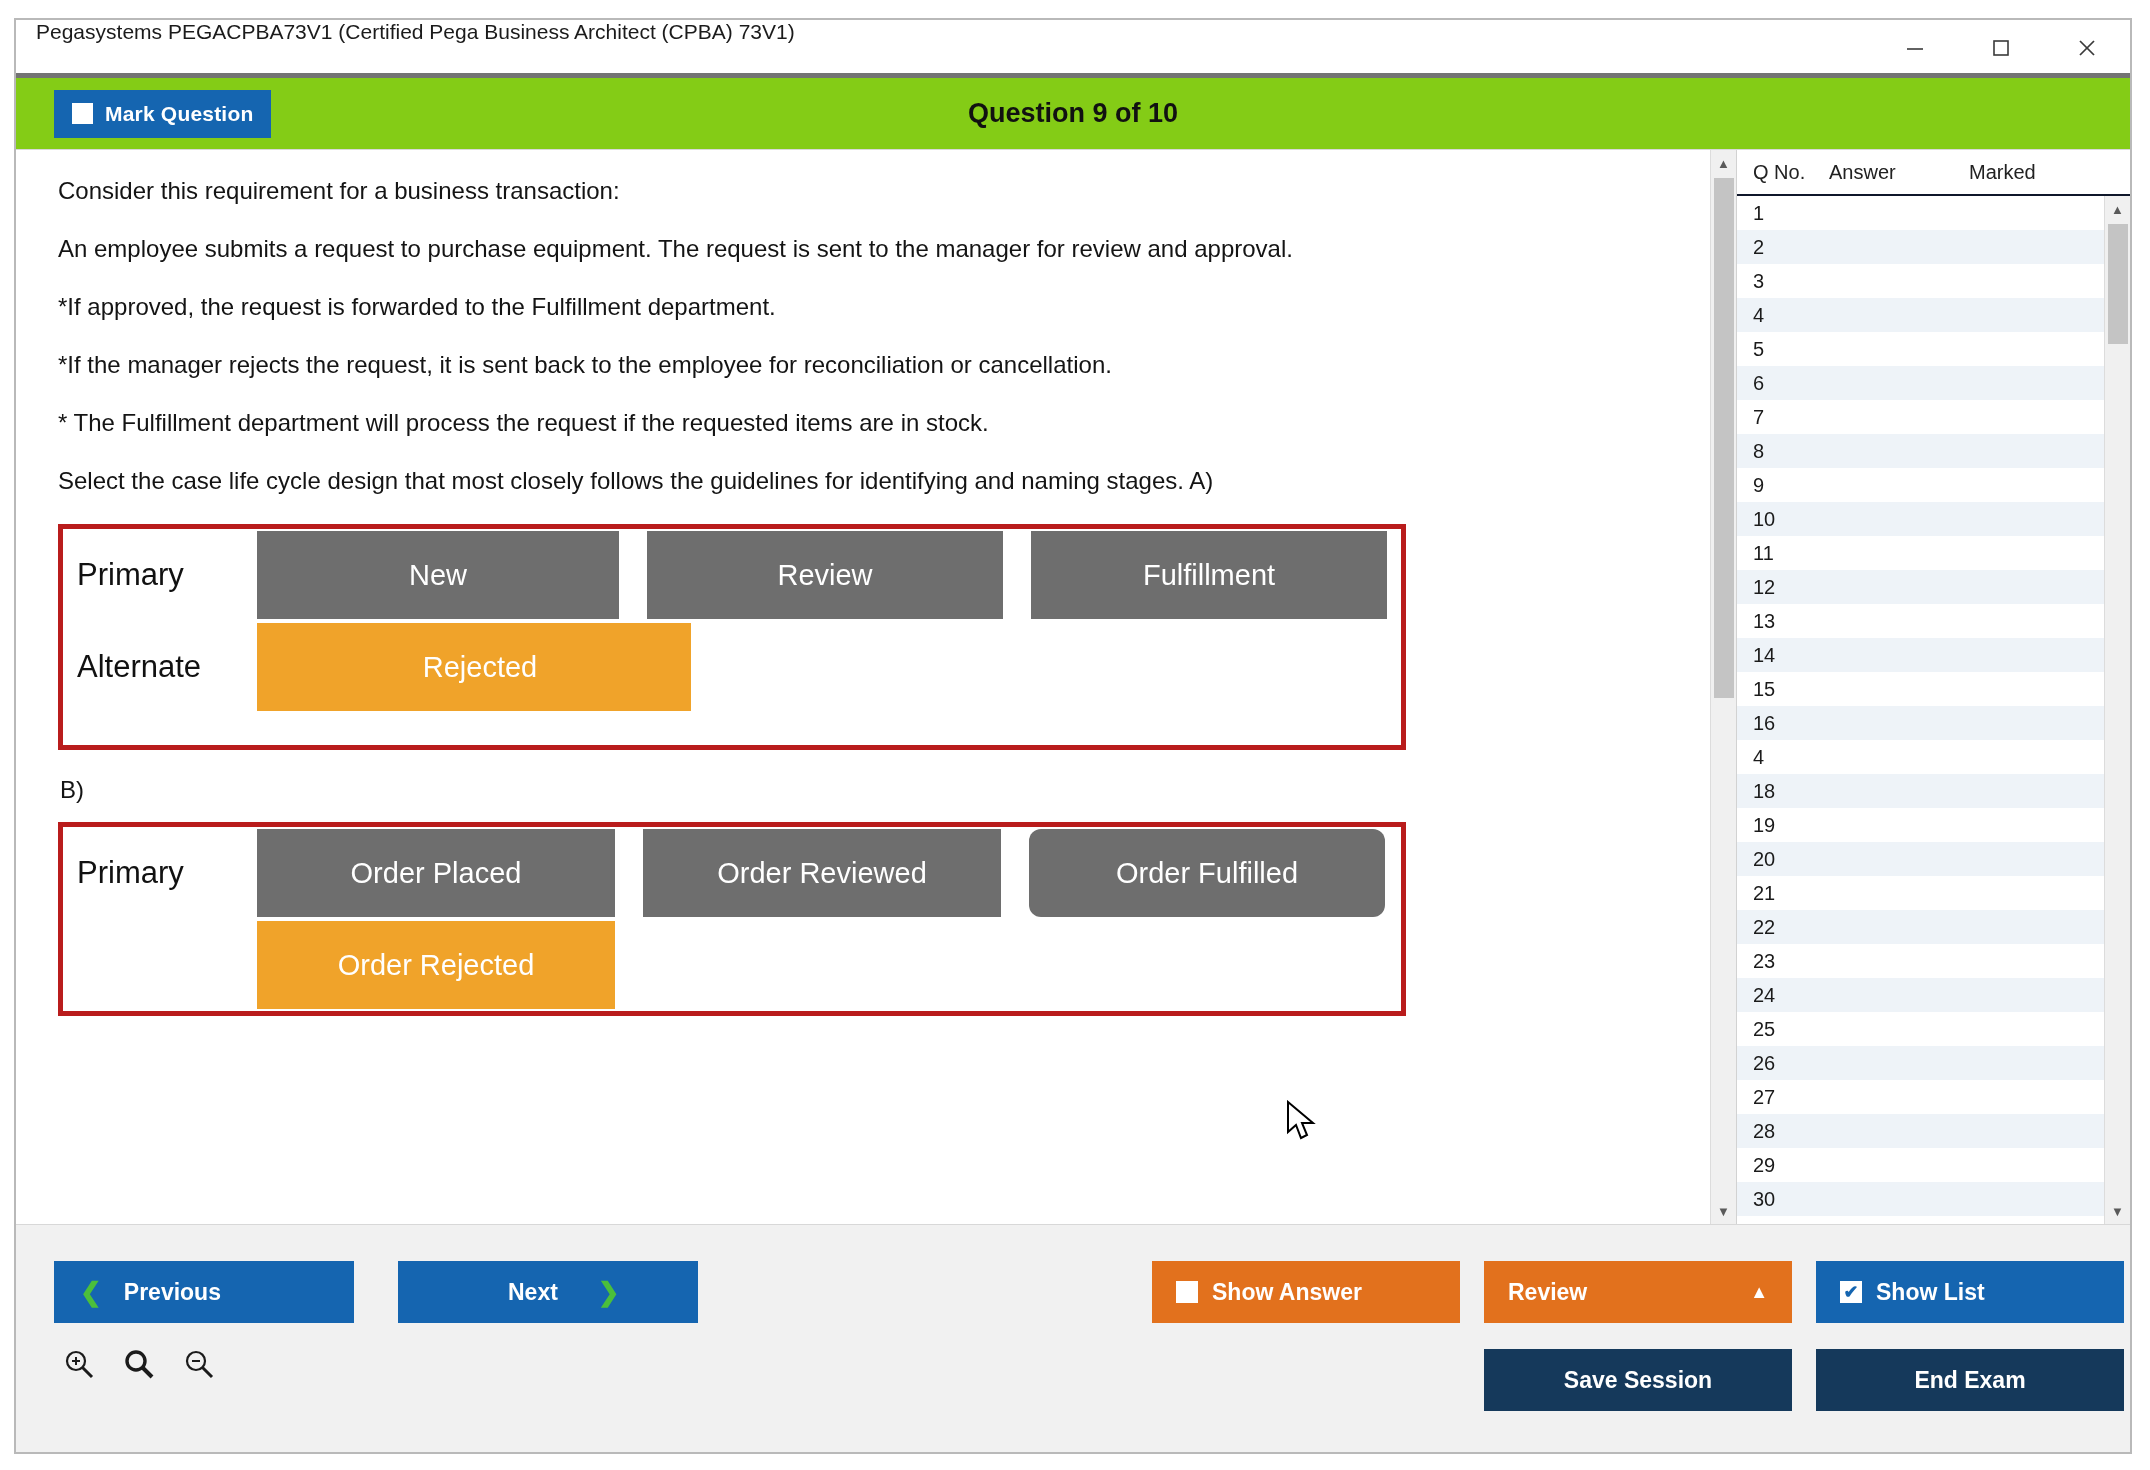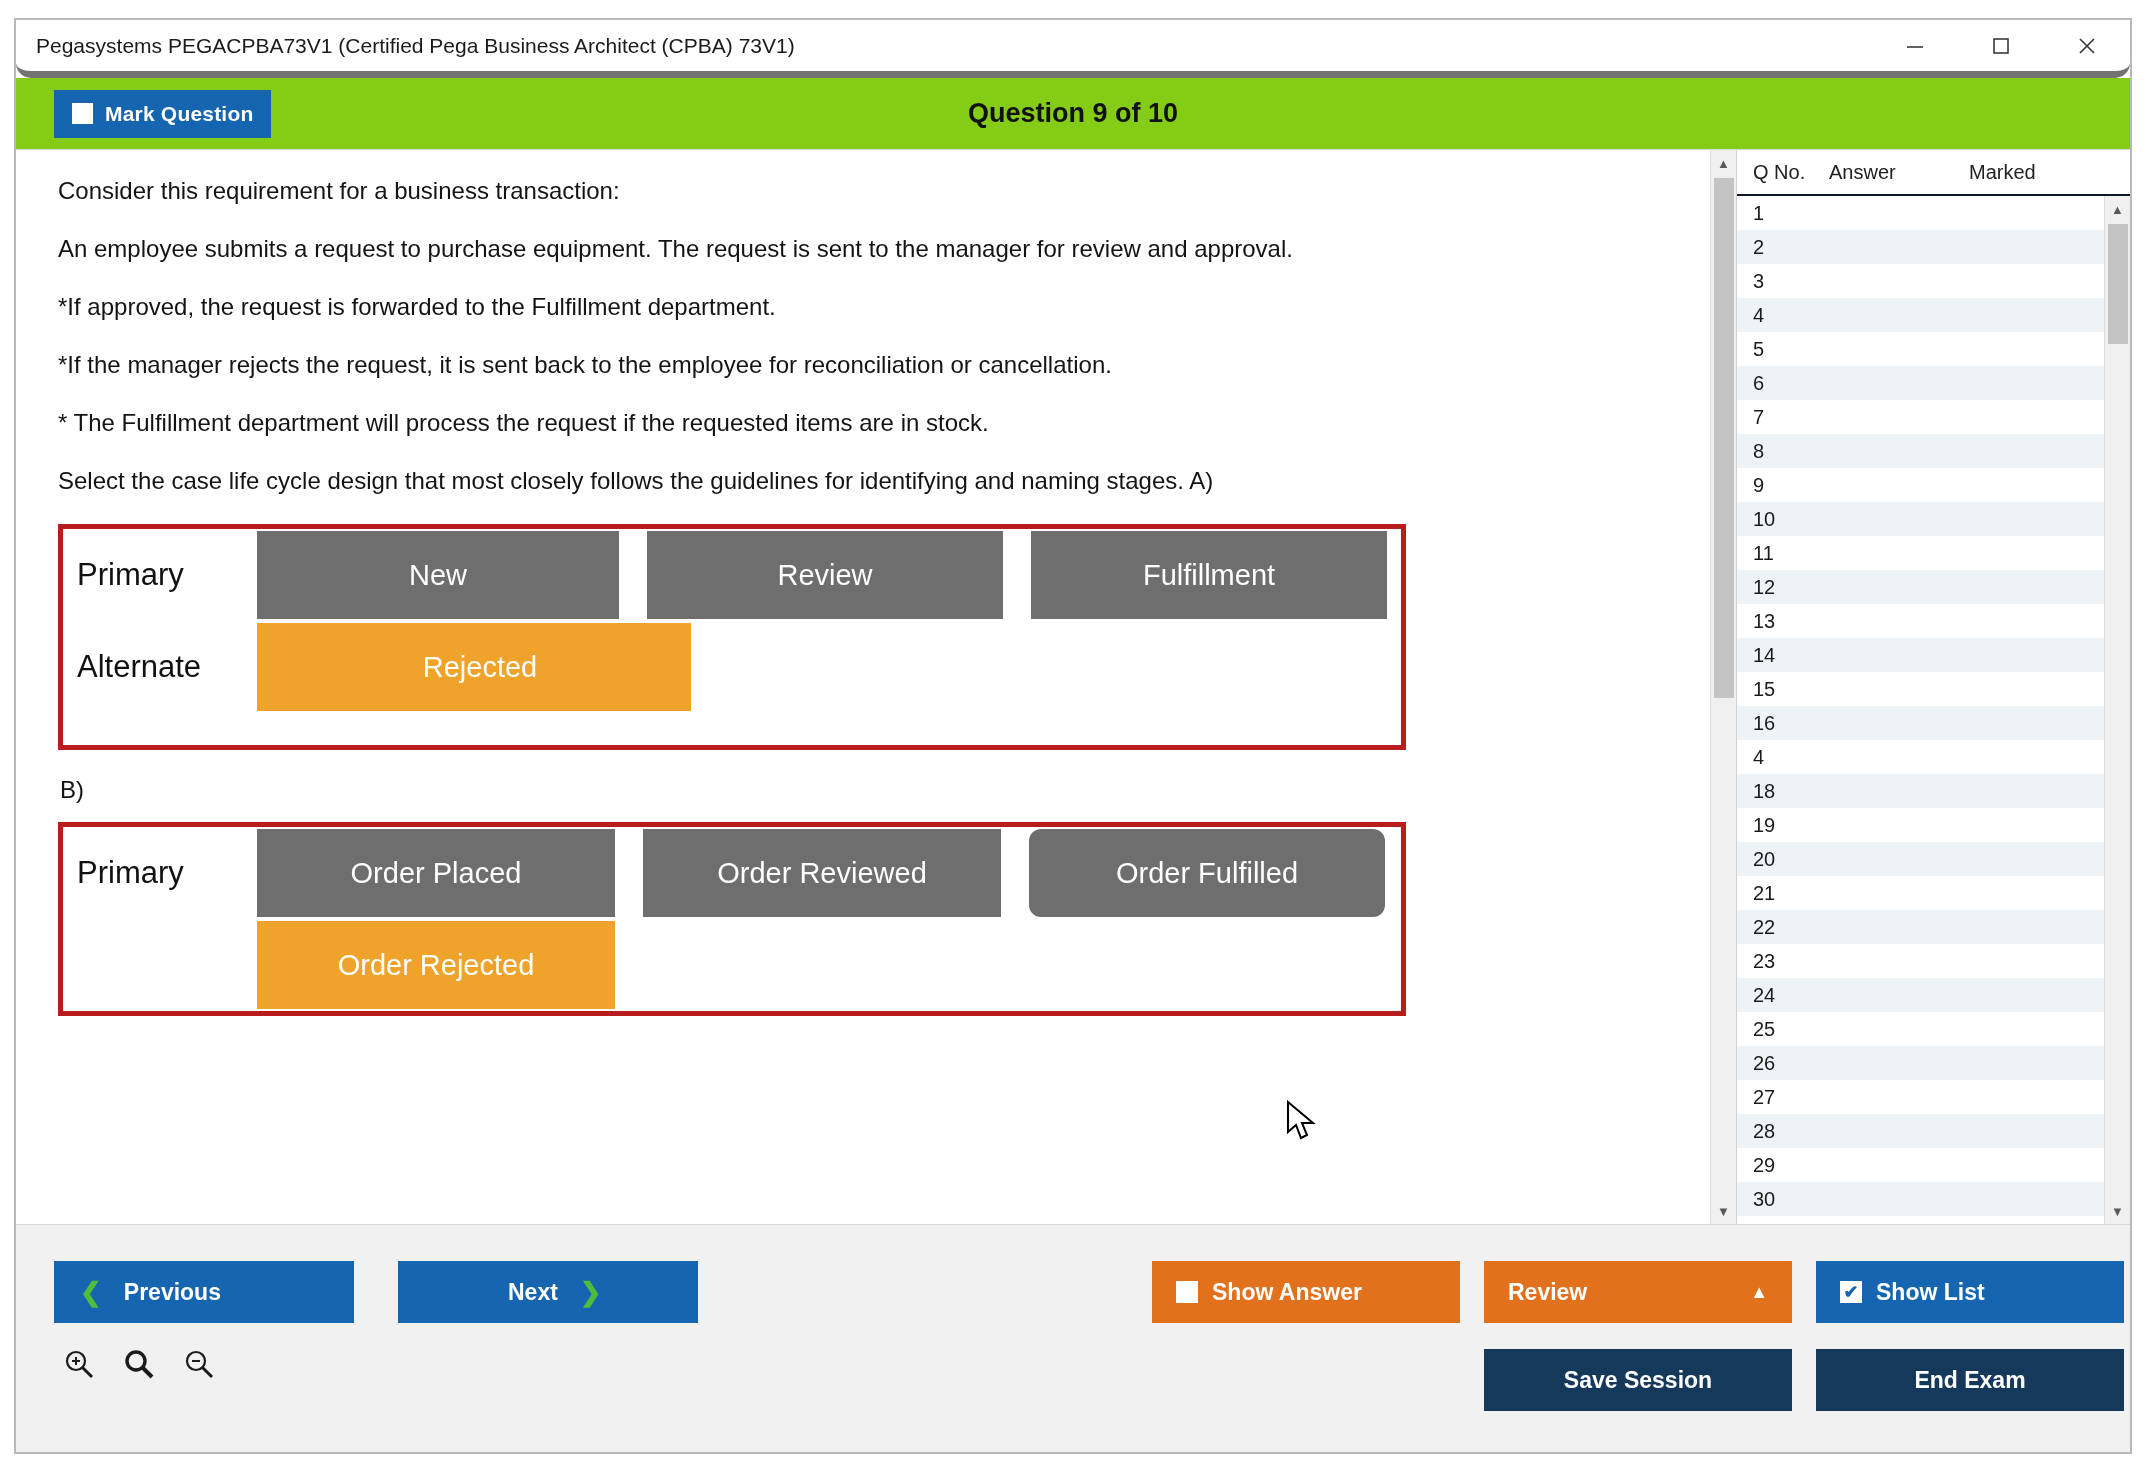--- a/index.html
+++ b/index.html
@@ -23,24 +23,23 @@
     border: 2px solid #b9b9b9;
     background: #ffffff;
     display: flex;
     flex-direction: column;
   }
   
   .titlebar {
     height: 58px;
     flex: 0 0 58px;
     display: flex;
-    align-items: center;
-    background: #ffffff;
-    border-bottom: 7px solid #737373;
-    border-radius: 15px;
+    align-items: flex-start;
+    background: #ffffff;
+    border-bottom: 5px solid #737373;
   }
   .titlebar .title {
     margin-left: 20px;
     font-size: 21px;
     color: #1b1b1b;
     white-space: nowrap;
   }
   .titlebar .spacer { flex: 1 1 auto; }
   .winbtn {
     width: 86px; height: 56px;
@@ -251,21 +250,21 @@
     width: 22px; height: 22px;
     background: #ffffff;
     display: inline-flex;
     align-items: center; justify-content: center;
     margin-right: 14px;
     color: #1565b0;
     font-size: 18px;
     font-weight: bold;
   }
   .btn-prev { left: 38px; top: 36px; width: 300px; height: 62px; justify-content: flex-start; padding-left: 26px; gap: 22px; }
-  .btn-next { left: 382px; top: 36px; width: 300px; height: 62px; justify-content: flex-start; padding-left: 110px; gap: 22px; }
+  .btn-next { left: 382px; top: 36px; width: 300px; height: 62px; justify-content: flex-start; padding-left: 110px; gap: 40px; }
   .btn-showanswer { left: 1136px; top: 36px; width: 308px; height: 62px; justify-content: flex-start; padding-left: 24px; }
   .btn-review { left: 1468px; top: 36px; width: 308px; height: 62px; justify-content: flex-start; padding-left: 24px; }
   .btn-review .caret { position: absolute; right: 24px; color: #ffffff; font-size: 18px; }
   .btn-showlist { left: 1800px; top: 36px; width: 308px; height: 62px; justify-content: flex-start; padding-left: 24px; }
   .btn-save { left: 1468px; top: 124px; width: 308px; height: 62px; }
   .btn-end { left: 1800px; top: 124px; width: 308px; height: 62px; }
   .zoom-row {
     position: absolute;
     left: 46px; top: 122px;
     display: flex;

